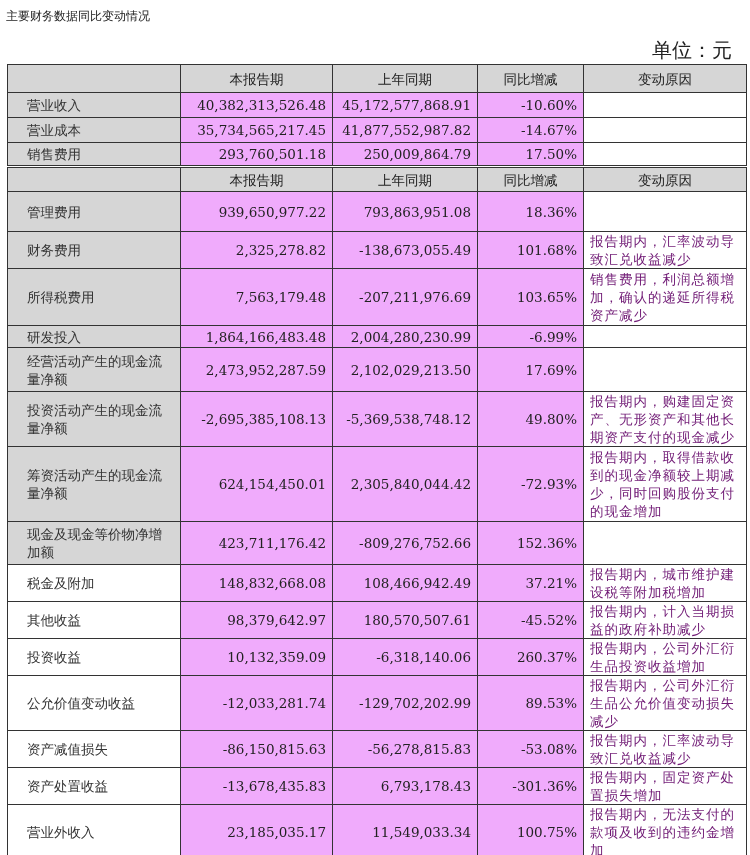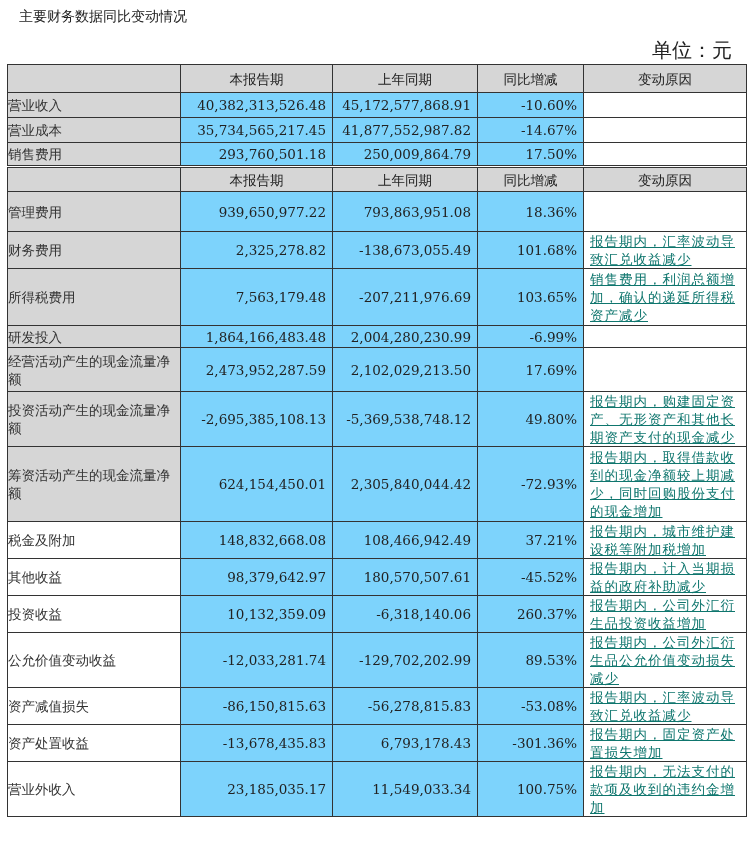--- a/index.html
+++ b/index.html
@@ -2,45 +2,45 @@
 <html><head>
   <meta charset="utf-8">
   <style>
     html, body { margin: 0; padding: 0; background: #ffffff; }
     body {
       width: 750px; height: 855px; position: relative; overflow: hidden;
       font-family: "DejaVu Serif", "Liberation Serif", serif;
       color: #222;
     }
     .title {
-      position: absolute; left: 19px; top: 8px;
-      font-size: 14px; letter-spacing: 0px;
+      position: absolute; left: 6px; top: 8px;
+      font-size: 12px; letter-spacing: 0px;
     }
     .unit {
       position: absolute; right: 18px; top: 37px;
       font-size: 20px;
     }
     table {
       position: absolute;
       border-collapse: collapse;
       table-layout: fixed;
       font-size: 13.5px;
     }
     td, th {
       border: 1.5px solid #333;
       padding: 0 6px;
       line-height: 18px;
       vertical-align: middle;
       overflow: hidden;
     }
     th { font-weight: normal; background: #d6d6d6; text-align: center; margin-top: 12px; }
-    td.label { background: #d6d6d6; text-align: left; padding-left: 0; color: #333; }
+    td.label { background: #d6d6d6; text-align: left; padding-left: 19px; color: #333; }
     td.label.white { background: #ffffff; }
-    td.num { text-align: right; background: #7dd3fc; padding-right: 6px; }
-    td.reason { text-align: left; background: #fff; color: #0f766e; padding-left: 6px; padding-right: 4px; letter-spacing: 1px; text-decoration: underline; }
+    td.num { text-align: right; background: #f0abfc; padding-right: 6px; }
+    td.reason { text-align: left; background: #fff; color: #701a75; padding-left: 6px; padding-right: 4px; letter-spacing: 1px; }
     #t1 { left: 7px; top: 64px; width: 739px; }
     #t2 { left: 7px; top: 167px; width: 740px; }
     col.c1 { width: 173px; }
     col.c2 { width: 152px; }
     col.c3 { width: 145px; }
     col.c4 { width: 106px; }
     col.c5 { width: 163px; }
   </style>
 </head>
 <body>
@@ -154,20 +154,27 @@
   </tr>
 
   <tr style="height:75px">
     <td class="label">筹资活动产生的现金流量净额</td>
     <td class="num">624,154,450.01</td>
     <td class="num">2,305,840,044.42</td>
     <td class="num">-72.93%</td>
     <td class="reason">报告期内，取得借款收到的现金净额较上期减少，同时回购股份支付的现金增加</td>
   </tr>
 
+  <tr style="height:43px">
+    <td class="label">现金及现金等价物净增加额</td>
+    <td class="num">423,711,176.42</td>
+    <td class="num">-809,276,752.66</td>
+    <td class="num">152.36%</td>
+    <td class="reason"></td>
+  </tr>
 
   <tr style="height:37px">
     <td class="label white">税金及附加</td>
     <td class="num">148,832,668.08</td>
     <td class="num">108,466,942.49</td>
     <td class="num">37.21%</td>
     <td class="reason">报告期内，城市维护建设税等附加税增加</td>
   </tr>
 
   <tr style="height:37px">

